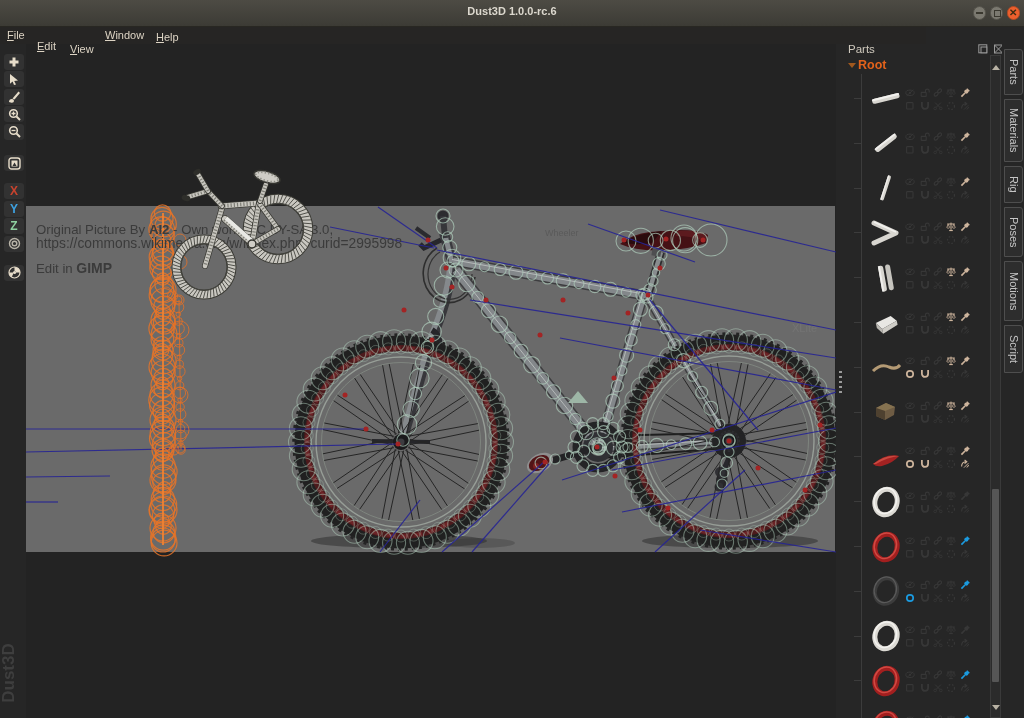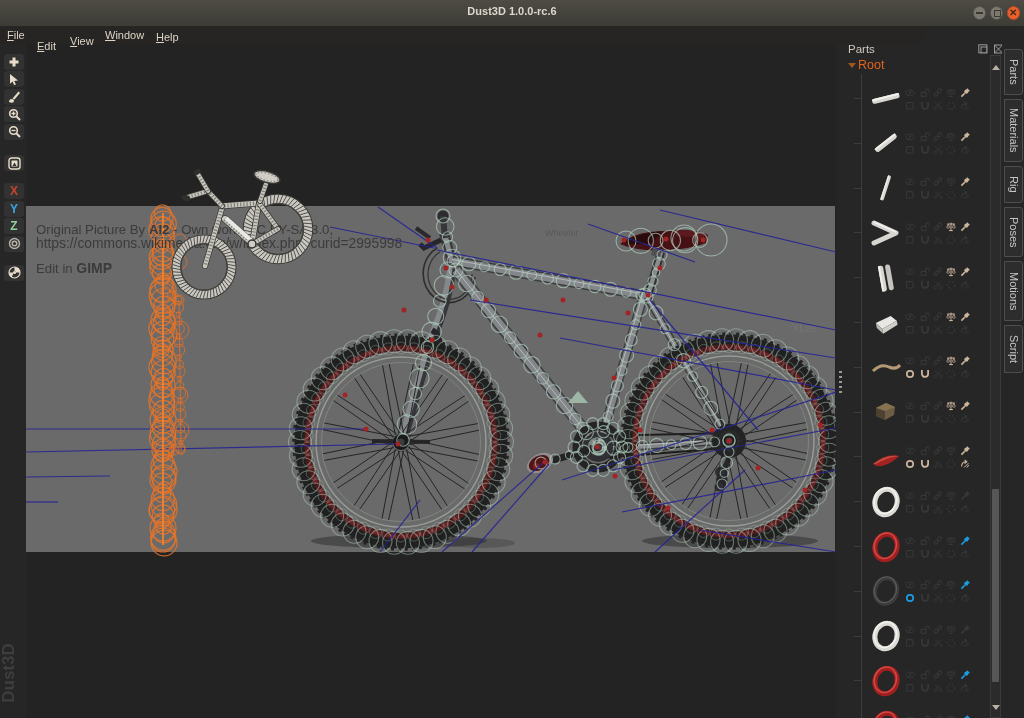--- a/index.html
+++ b/index.html
@@ -780,21 +780,21 @@
         <div style="position:absolute;left:2.5px;top:5px;width:6.5px;height:1.6px;background:#3a382f"></div>
       </div>
       <div style="position:absolute;right:21px;top:6px;width:13.5px;height:13.5px;border-radius:50%;background:#7b7970;border:1px solid #55534b;box-sizing:border-box">
         <div style="position:absolute;left:3px;top:3px;width:5px;height:5px;border:1.4px solid #3a382f"></div>
       </div>
       <div style="position:absolute;right:4px;top:6px;width:13.5px;height:13.5px;border-radius:50%;background:#ec5f2d;border:1px solid #b34b24;box-sizing:border-box;color:#3c2c14;font-size:10px;font-weight:bold;text-align:center;line-height:11px">✕</div>
     </div>
     <div style="position:absolute;left:0;top:27px;width:926px;height:17px;background:#262524;color:#ddd4c4;font-size:11px">
       <span style="position:absolute;left:7px;top:2px"><u>F</u>ile</span>
       <span style="position:absolute;left:37px;top:13px"><u>E</u>dit</span>
-      <span style="position:absolute;left:70px;top:8px"><u>V</u>iew</span>
+      <span style="position:absolute;left:70px;top:16px"><u>V</u>iew</span>
       <span style="position:absolute;left:105px;top:2px"><u>W</u>indow</span>
       <span style="position:absolute;left:156px;top:4px"><u>H</u>elp</span>
     </div>
     <div style="position:absolute;left:4px;top:54px;width:20px;height:16px;background:#323232;border-radius:3px;display:flex;align-items:center;justify-content:center">
       <svg width="12" height="12" viewBox="0 0 12 12">
         <path d="M6,1.5 V10.5 M1.5,6 H10.5" stroke="#e7ddca" stroke-width="3"></path>
       </svg>
     </div>
     <div style="position:absolute;left:4px;top:71px;width:20px;height:16px;background:#323232;border-radius:3px;display:flex;align-items:center;justify-content:center">
       <svg width="12" height="12" viewBox="0 0 12 12">
@@ -906,21 +906,21 @@
     <div style="position:absolute;left:845px;top:40px;width:157px;height:678px;overflow:hidden">
       <div style="position:absolute;left:3px;top:3px;font-size:11.5px;color:#cfc9bd">Parts</div>
       <svg width="26" height="10" viewBox="0 0 26 10" style="position:absolute;left:133px;top:4px" stroke="#9a9a9a" fill="none">
       <rect x="0.8" y="0.8" width="8" height="8"></rect>
         <rect x="3" y="3" width="5.8" height="5.8" fill="#262626"></rect>
       <rect x="16.5" y="1" width="8" height="8"></rect>
         <line x1="16.5" y1="1" x2="24.5" y2="9"></line>
         <line x1="24.5" y1="1" x2="16.5" y2="9"></line>
     </svg>
       <div style="position:absolute;left:3px;top:23px;width:0;height:0;border-left:4px solid transparent;border-right:4px solid transparent;border-top:5px solid #a0581e"></div>
-      <div style="position:absolute;left:13px;top:18px;font-size:12.5px;font-weight:normal;color:#e2621b">Root</div>
+      <div style="position:absolute;left:13px;top:18px;font-size:12.5px;font-weight:bold;color:#e2621b">Root</div>
       <div style="position:absolute;left:16px;top:34px;width:1px;height:652px;background:#3c3c3c"></div>
       <div style="position:absolute;left:9px;top:58px;width:8px;height:1px;background:#3c3c3c"></div>
       <div style="position:absolute;left:23px;top:41px"><svg width="36" height="36" viewBox="0 0 36 36">
           <g transform="rotate(-14 18 18)">
             <rect x="4" y="15" width="28" height="5" rx="2.5" fill="#d8d6d0"></rect>
             <rect x="4" y="15" width="28" height="2" rx="1" fill="#f2f1ee"></rect>
           </g>
         </svg></div>
       <svg width="10" height="10" viewBox="0 0 10 10" style="position:absolute;left:60px;top:47.599999999999994px" stroke="#373737" fill="#373737">
         <use href="#i-eye"></use>

